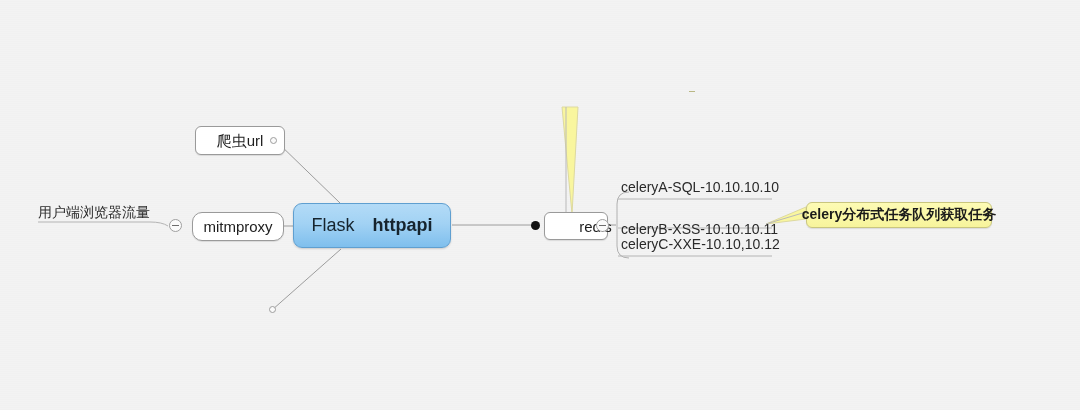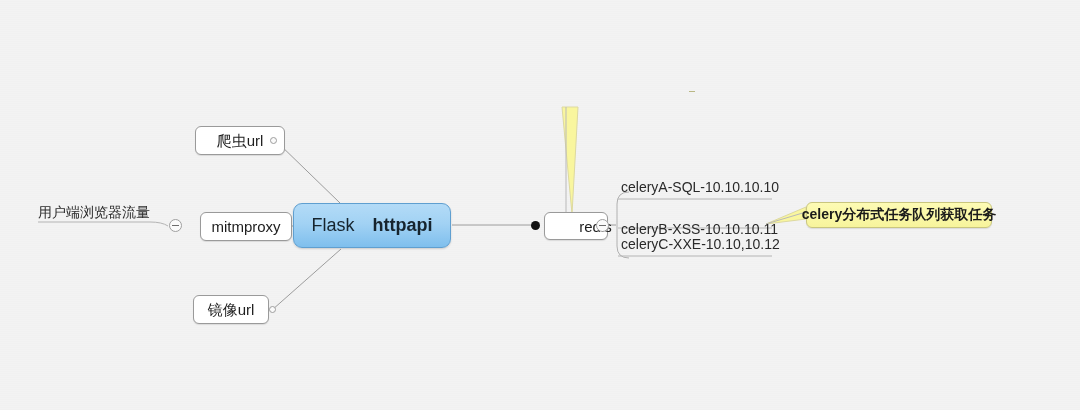--- a/index.html
+++ b/index.html
@@ -173,32 +173,29 @@
     <polygon points="806,207 806,219 766,224" fill="#f9f69e" stroke="#ddd9a0" stroke-width="1"></polygon>
     <line x1="766" y1="224" x2="806" y2="212" stroke="#b9b9b9" stroke-width="1"></line>
   </svg>
 
   <div class="label-plain" style="left:38px; top:205px;">
     <span class="txt">用户端浏览器流量</span>
   </div>
 
   <div class="toggle" style="left:169px; top:219px;"></div>
 
-  <div class="node" style="left:200px; top:212px; width:92px; height:29px;">
+  <div class="node" style="left:192px; top:212px; width:92px; height:29px;border-radius:10px;">
     <span>mitmproxy</span>
   </div>
 
   <div class="node" style="left:195px; top:126px; width:90px; height:29px;">
     <span>爬虫url</span>
   </div>
   <div class="conn-dot" style="left:270px; top:137px;"></div>
 
-  <div class="node" style="left:193px; top:295px; width:76px; height:29px;">
-    <span>镜像url</span>
-  </div>
   <div class="conn-dot" style="left:269px; top:306px;"></div>
 
   <div class="node-center" style="left:293px; top:203px; width:158px; height:45px;">
     <span class="w-reg">Flask</span>
     <span class="w-bold">httpapi</span>
   </div>
 
   <div class="conn-dot-filled" style="left:531px; top:221px;"></div>
 
   <div class="node" style="left:544px; top:212px; width:64px; height:28px;padding-left:48px;">

